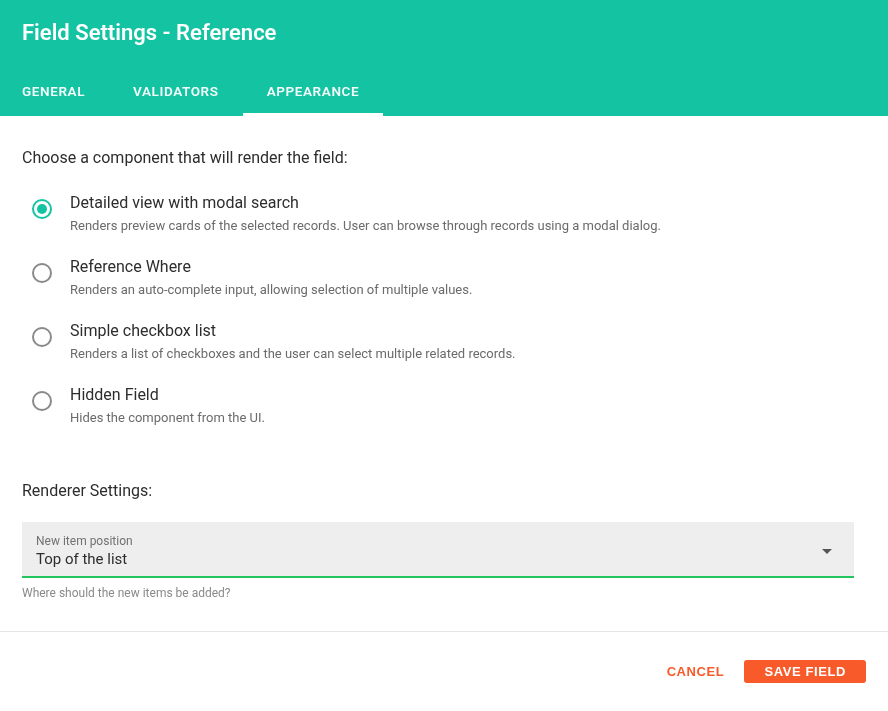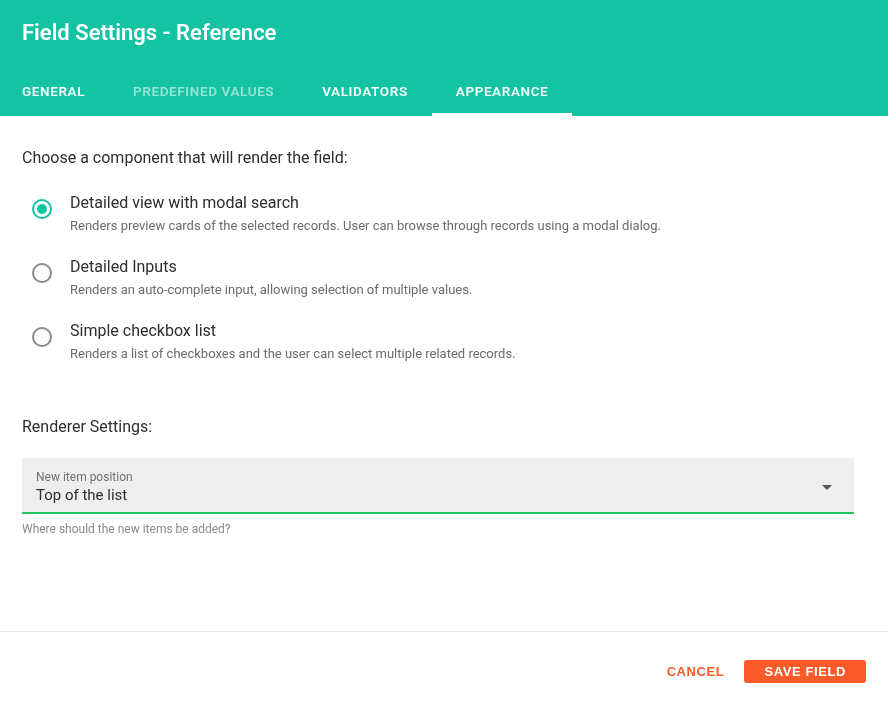--- a/index.html
+++ b/index.html
@@ -183,21 +183,20 @@
       border-radius: 3px;
     }
   </style>
 </head>
 <body>
 
 <div class="header">
   <div class="header-title">Field Settings - Reference</div>
   <div class="tabs">
     <div class="tab">GENERAL</div>
-    <div class="tab inactive">PREDEFINED VALUES</div>
     <div class="tab">VALIDATORS</div>
     <div class="tab active">APPEARANCE</div>
   </div>
 </div>
 
 <div class="content">
   <div class="section-label">Choose a component that will render the field:</div>
 
   <div class="radio-list">
 
@@ -209,35 +208,44 @@
         <div class="radio-title">Detailed view with modal search</div>
         <div class="radio-desc">Renders preview cards of the selected records. User can browse through records using a modal dialog.</div>
       </div>
     </div>
 
     <div class="radio-item">
       <div class="radio-outer">
         
       </div>
       <div class="radio-text">
-        <div class="radio-title">Detailed Inputs</div>
+        <div class="radio-title">Reference Where</div>
         <div class="radio-desc">Renders an auto-complete input, allowing selection of multiple values.</div>
       </div>
     </div>
 
     <div class="radio-item">
       <div class="radio-outer">
         
       </div>
       <div class="radio-text">
         <div class="radio-title">Simple checkbox list</div>
         <div class="radio-desc">Renders a list of checkboxes and the user can select multiple related records.</div>
       </div>
     </div>
 
+    <div class="radio-item">
+      <div class="radio-outer">
+        
+      </div>
+      <div class="radio-text">
+        <div class="radio-title">Hidden Field</div>
+        <div class="radio-desc">Hides the component from the UI.</div>
+      </div>
+    </div>
 
   </div>
 
   <div class="renderer-settings-label">Renderer Settings:</div>
 
   <div class="select-field">
     <div class="select-left">
       <div class="select-label">New item position</div>
       <div class="select-value">Top of the list</div>
     </div>

